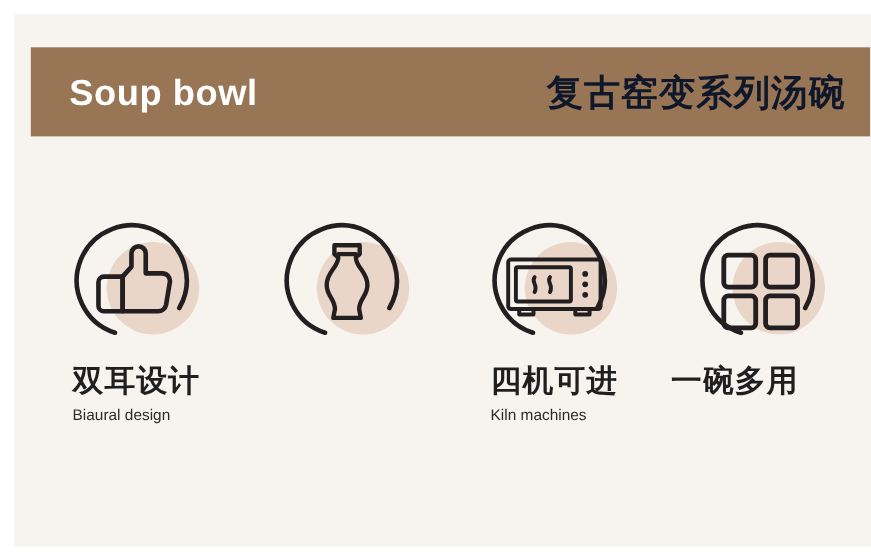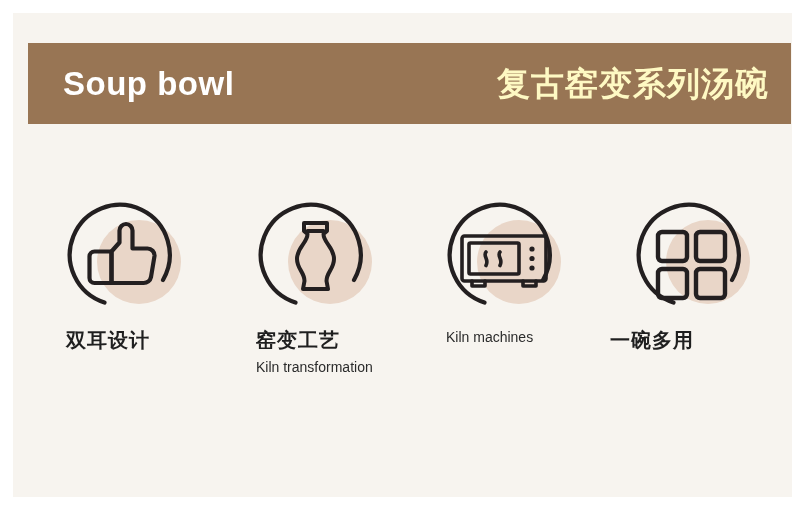--- a/index.html
+++ b/index.html
@@ -51,21 +51,21 @@
   .header-title-en {
     color: #ffffff;
     font-size: 33px;
     font-weight: bold;
     letter-spacing: 0.5px;
     line-height: 1;
     white-space: nowrap;
   }
 
   .header-title-zh {
-    color: #fef9c3;
+    color: #0f172a;
     font-size: 33px;
     font-weight: bold;
     letter-spacing: 1px;
     line-height: 1;
     white-space: nowrap;
   }
 
   
   .features {
     position: absolute;
@@ -94,21 +94,21 @@
     top: 0;
     display: block;
   }
 
   .feature-labels {
     margin-left: 52px;
     margin-top: 18px;
   }
 
   .label-zh {
-    font-size: 20px;
+    font-size: 28px;
     font-weight: bold;
     color: #1f1f1f;
     letter-spacing: 1px;
     line-height: 1.25;
     white-space: nowrap;
   }
 
   .label-en {
     font-size: 14px;
     color: #2b2b2b;
@@ -151,44 +151,41 @@
           <circle cx="78" cy="72" r="42" fill="#e9d6c8"></circle>
           <path d="M 43.5 112.5 A 50 50 0 1 1 102 90" fill="none" stroke="#231f20" stroke-width="4.2" stroke-linecap="round"></path>
           <g fill="none" stroke="#231f20" stroke-width="4.2" stroke-linejoin="round" stroke-linecap="round">
             <path d="M 50.5 61.5 L 33.5 61.5 A 5 5 0 0 0 28.5 66.5 L 28.5 88 A 5 5 0 0 0 33.5 93 L 50.5 93 Z"></path>
             <path d="M 50.5 61.5 L 58.5 52.5 L 58.5 40.5 A 6.5 6.5 0 0 1 65 34 A 6.5 6.5 0 0 1 71.5 40.5 L 71.5 58.5 L 86.5 58.5 A 7 7 0 0 1 93.5 66 L 90 87 A 7.5 7.5 0 0 1 82.5 93 L 50.5 93 Z"></path>
           </g>
         </svg>
       </div>
       <div class="feature-labels">
         <div class="label-zh">双耳设计</div>
+        <div class="label-en">Biaural design</div>
       </div>
     </div>
 
     <div class="feature f2">
       <div class="icon-wrap">
         <svg width="126" height="120" viewBox="0 0 126 120">
           <circle cx="78" cy="72" r="42" fill="#e9d6c8"></circle>
           <path d="M 43.5 112.5 A 50 50 0 1 1 102 90" fill="none" stroke="#231f20" stroke-width="4.2" stroke-linecap="round"></path>
           <g fill="none" stroke="#231f20" stroke-width="4" stroke-linejoin="round" stroke-linecap="round">
             <path d="M 52 33 L 75 33 L 75 41 L 71.5 44
                      C 71.5 53 82 57 82 69
                      C 82 79 74.5 82 74.5 91
                      L 76 99 L 51 99 L 52.5 91
                      C 52.5 82 45 79 45 69
                      C 45 57 55.5 53 55.5 44
                      L 52 41 Z"></path>
             <path d="M 55.5 41 L 71.5 41"></path>
           </g>
         </svg>
       </div>
-      <div class="feature-labels">
-        <div class="label-zh">窑变工艺</div>
-        <div class="label-en">Kiln transformation</div>
-      </div>
     </div>
 
     <div class="feature f3">
       <div class="icon-wrap">
         <svg width="126" height="120" viewBox="0 0 126 120">
           <circle cx="78" cy="72" r="42" fill="#e9d6c8"></circle>
           <path d="M 43.5 112.5 A 50 50 0 1 1 102 90" fill="none" stroke="#231f20" stroke-width="4.2" stroke-linecap="round"></path>
           <g fill="none" stroke="#231f20" stroke-width="3.6" stroke-linejoin="round" stroke-linecap="round">
             <rect x="21" y="46" width="84" height="45" rx="2.5"></rect>
             <rect x="28" y="53" width="50" height="31" rx="1.5"></rect>
@@ -198,20 +195,21 @@
             <path d="M 59 62 C 55.5 66 62.5 69.5 59 75.5"></path>
           </g>
           <g fill="#231f20">
             <circle cx="91" cy="59" r="2.6"></circle>
             <circle cx="91" cy="68.5" r="2.6"></circle>
             <circle cx="91" cy="78" r="2.6"></circle>
           </g>
         </svg>
       </div>
       <div class="feature-labels">
+        <div class="label-zh">四机可进</div>
         <div class="label-en">Kiln machines</div>
       </div>
     </div>
 
     <div class="feature f4">
       <div class="icon-wrap">
         <svg width="126" height="120" viewBox="0 0 126 120">
           <circle cx="78" cy="72" r="42" fill="#e9d6c8"></circle>
           <path d="M 43.5 112.5 A 50 50 0 1 1 102 90" fill="none" stroke="#231f20" stroke-width="4.2" stroke-linecap="round"></path>
           <g fill="none" stroke="#231f20" stroke-width="4.4" stroke-linejoin="round">

